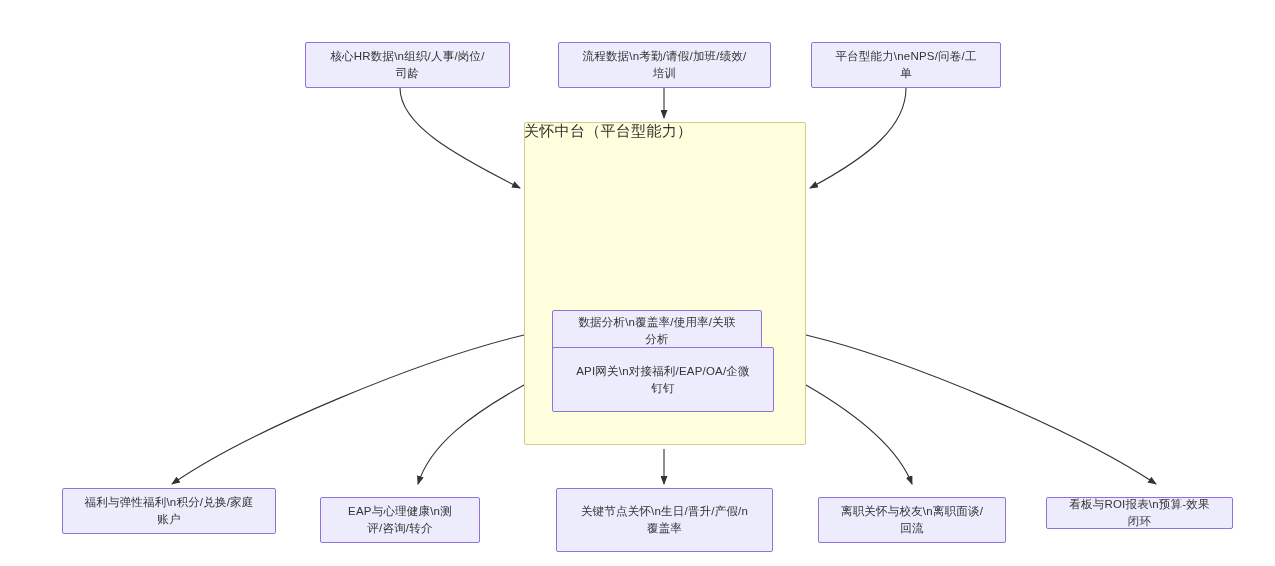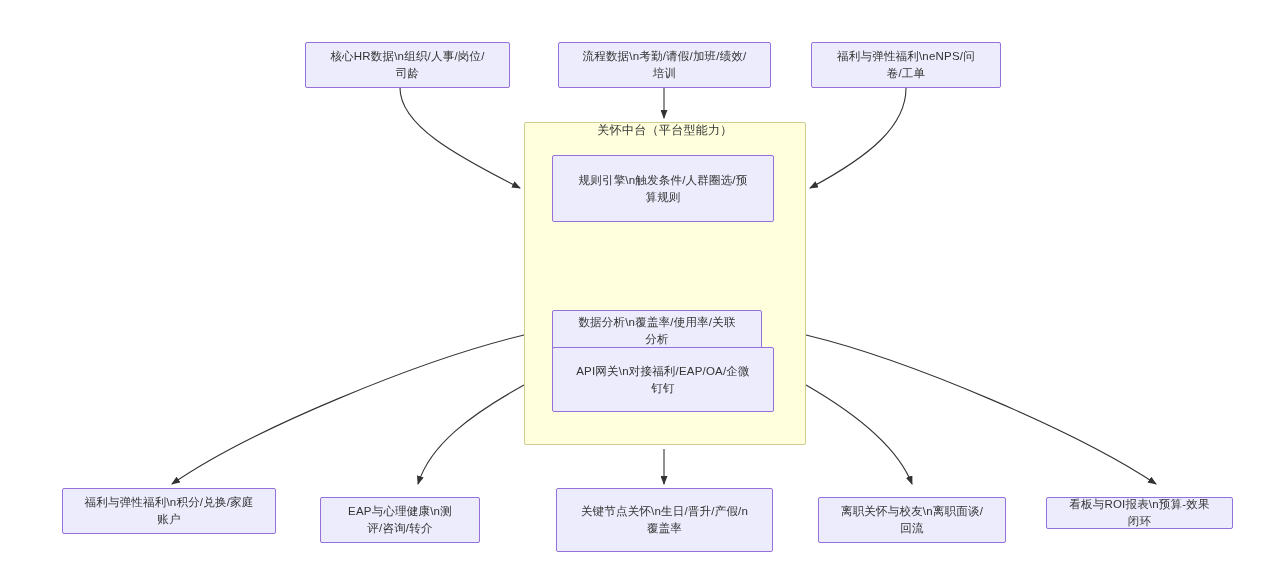--- a/index.html
+++ b/index.html
@@ -52,22 +52,21 @@
     background: #ffffde;
     border: 1px solid #cdcd8f;
     border-radius: 2px;
     z-index: 1;
   }
   .cluster-title {
     position: absolute;
     top: 8px;
     left: 0;
     width: 100%;
-    text-align: center;
-    font-size: 12px;
+    font-size: 15px;
     color: #333333;
     letter-spacing: 0.3px;
     z-index: 2;
   }
 </style>
 </head>
 <body>
 
 <div id="canvas">
 
@@ -93,29 +92,26 @@
 
   <div class="node" style="left:305px; top:42px; width:205px; height:46px;">
     <span class="node-label">核心HR数据\n组织/人事/岗位/司龄</span>
   </div>
 
   <div class="node" style="left:558px; top:42px; width:213px; height:46px;">
     <span class="node-label">流程数据\n考勤/请假/加班/绩效/培训</span>
   </div>
 
   <div class="node" style="left:811px; top:42px; width:190px; height:46px;">
-    <span class="node-label">福利与弹性福利\neNPS/问卷/工单</span>
+    <span class="node-label">平台型能力\neNPS/问卷/工单</span>
   </div>
 
   <div class="cluster" style="left:524px; top:122px; width:282px; height:323px;"></div>
   <div class="cluster-title" style="left:524px; top:122px; width:282px;">关怀中台（平台型能力）</div>
 
-  <div class="node" style="left:552px; top:155px; width:222px; height:67px;">
-    <span class="node-label">规则引擎\n触发条件/人群圈选/预算规则</span>
-  </div>
 
   <div class="node" style="left:552px; top:266px; width:210px; height:41px;margin-top:44px;">
     <span class="node-label">数据分析\n覆盖率/使用率/关联分析</span>
   </div>
 
   <div class="node" style="left:552px; top:347px; width:222px; height:65px;">
     <span class="node-label">API网关\n对接福利/EAP/OA/企微钉钉</span>
   </div>
 
   <div class="node" style="left:62px; top:488px; width:214px; height:46px;justify-content:center;">

